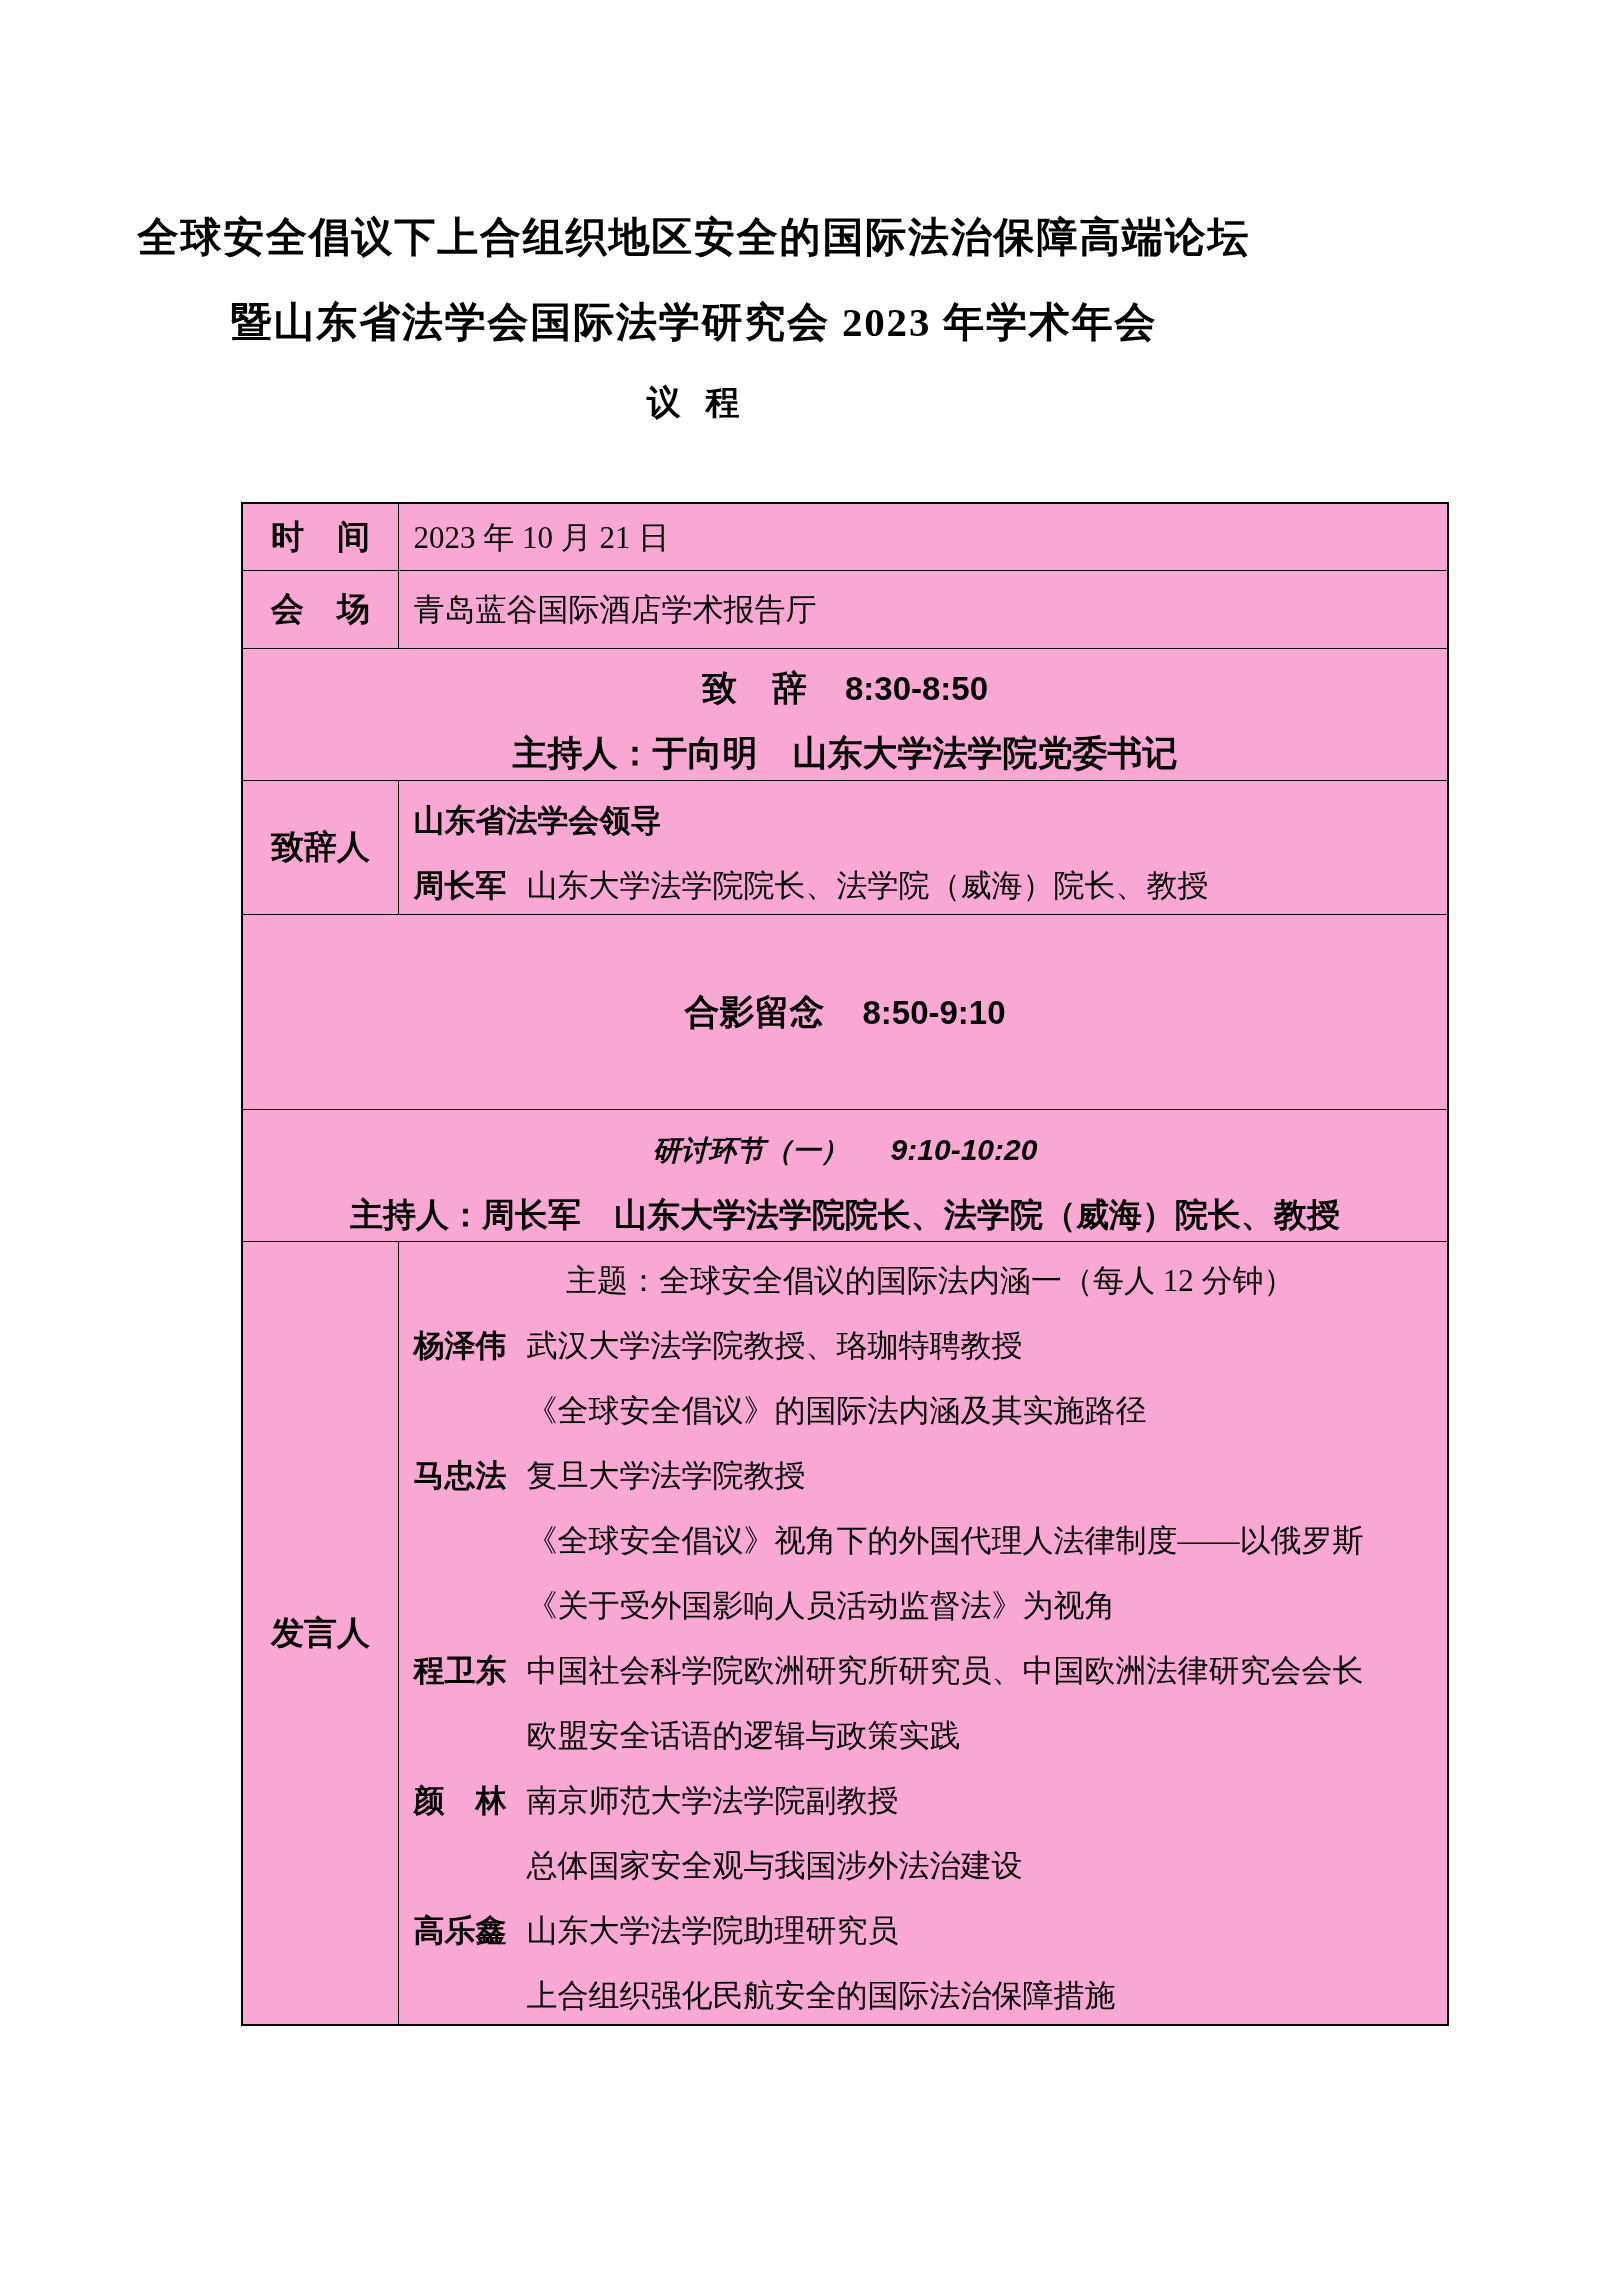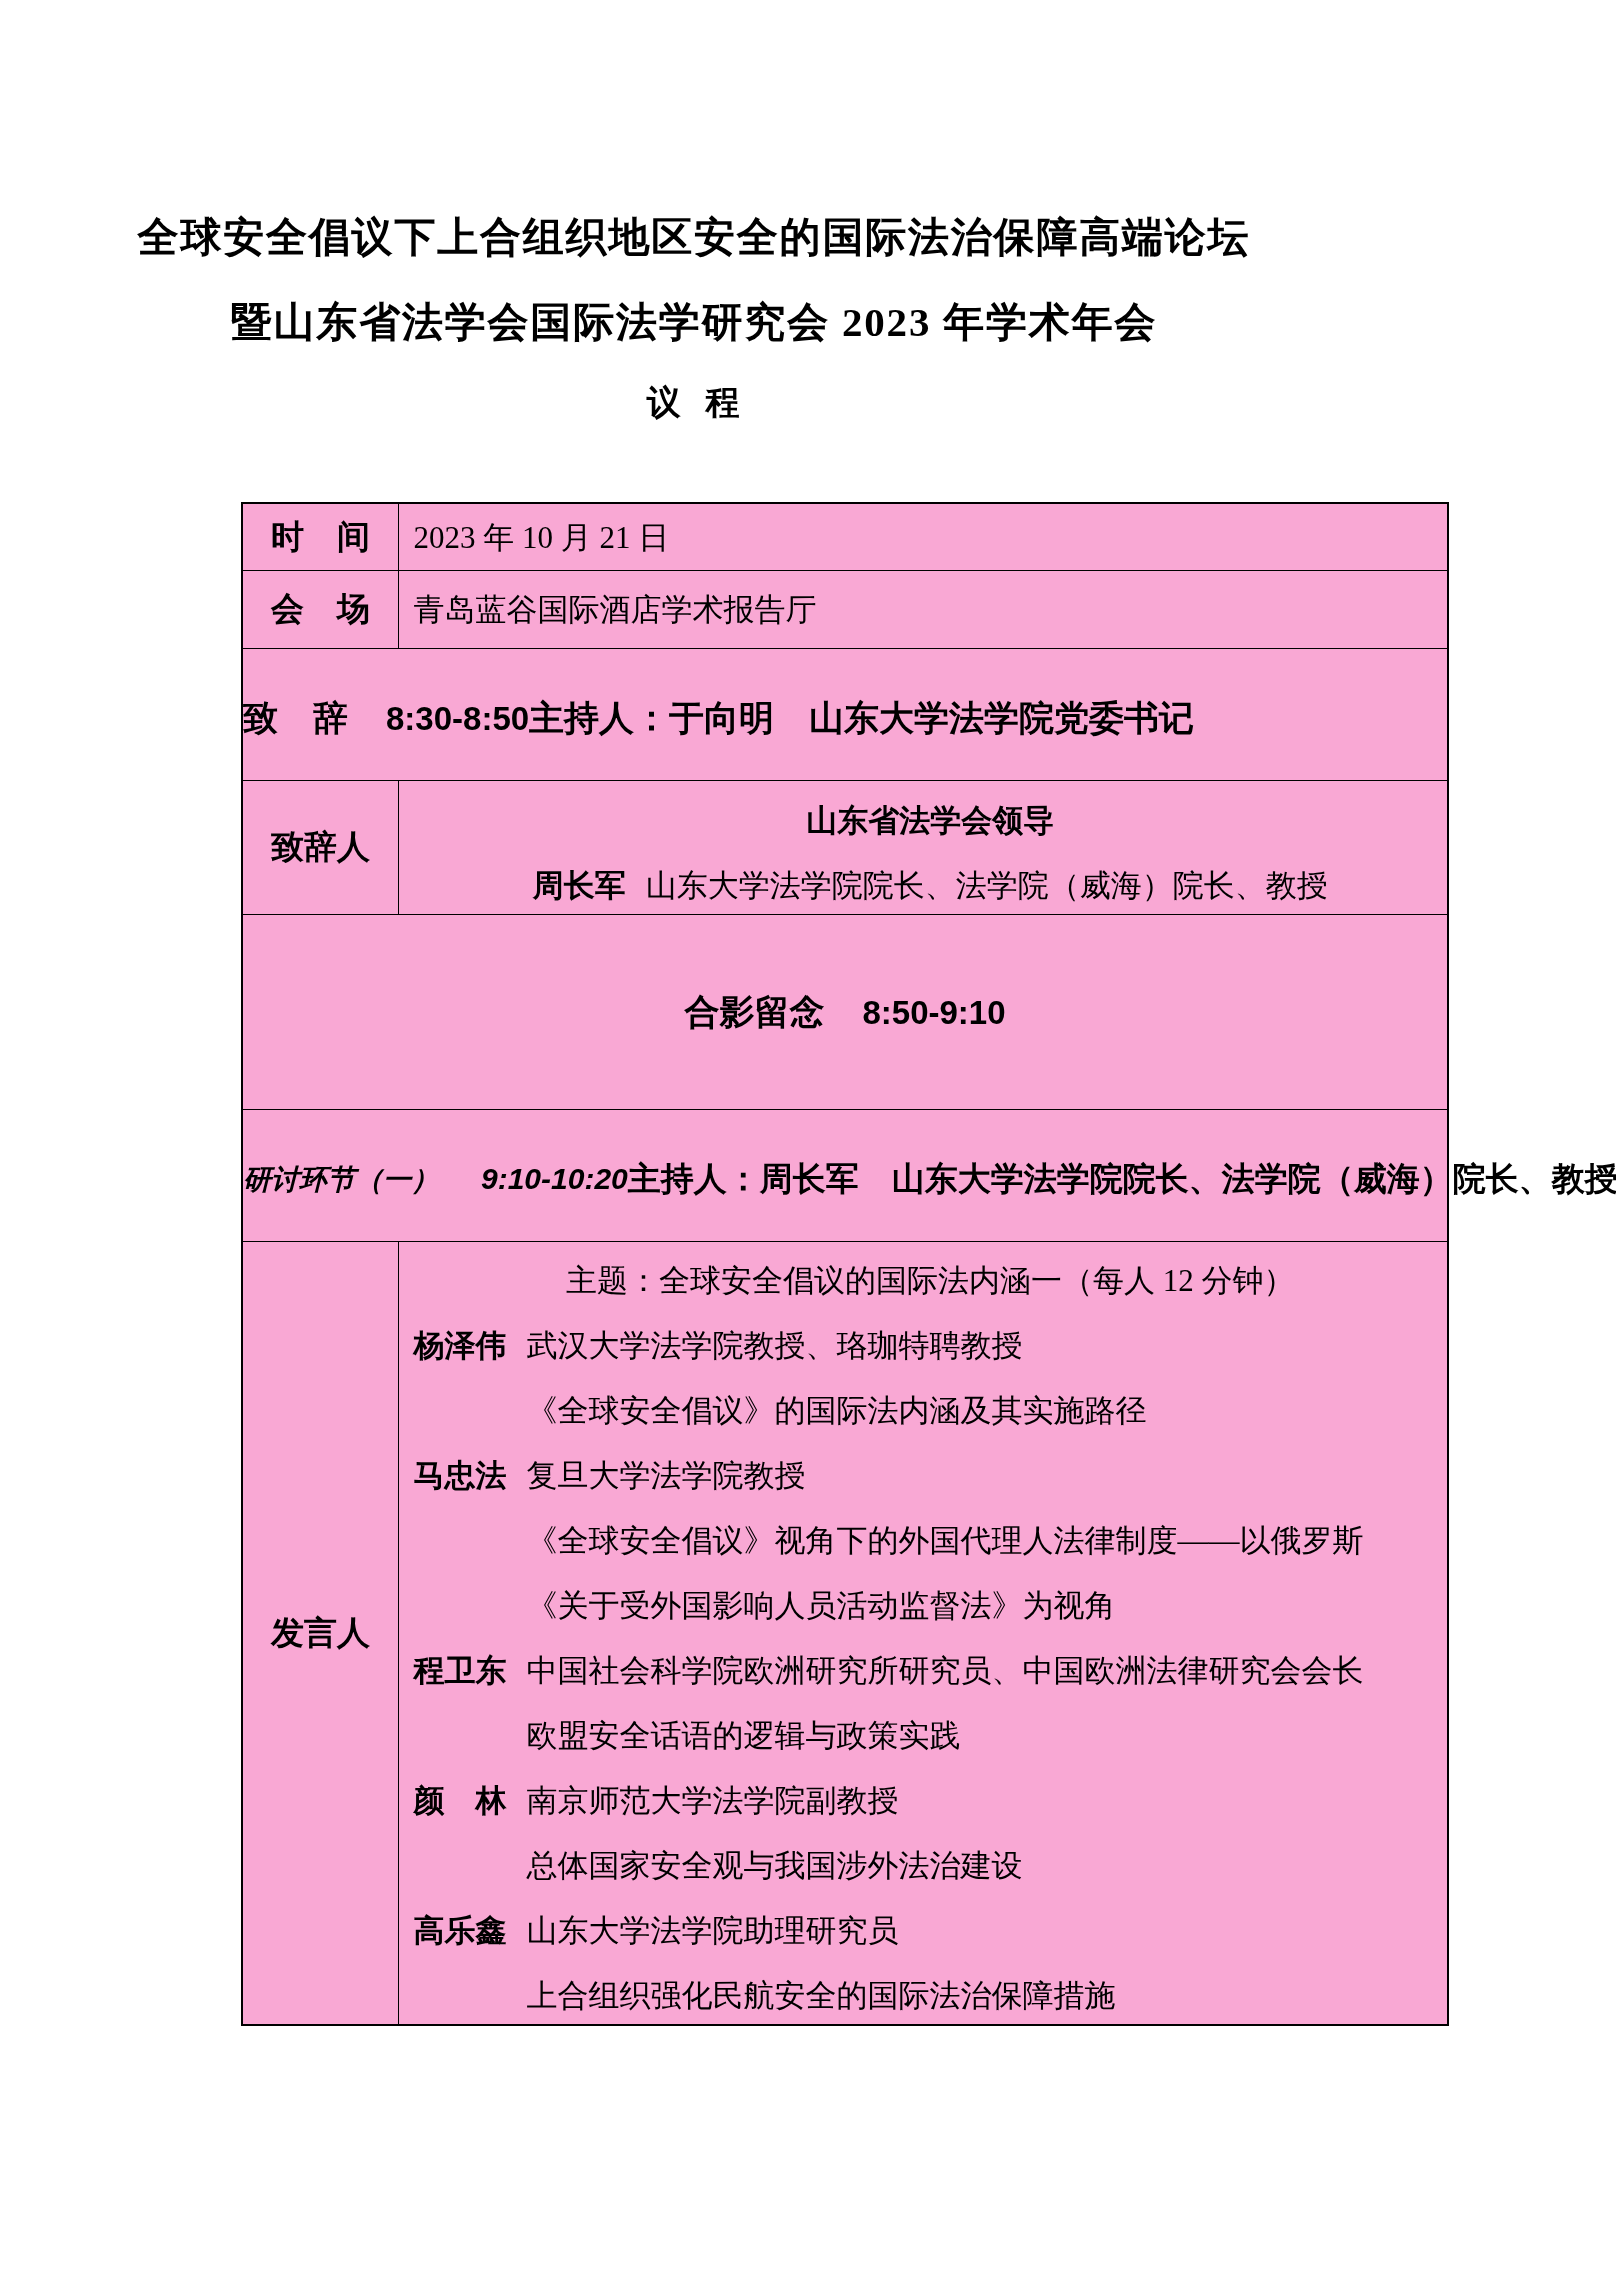--- a/index.html
+++ b/index.html
@@ -53,21 +53,21 @@
     border-left: 1.8px solid #000;
     display: flex;
     flex-direction: column;
     justify-content: center;
     padding-left: 14.6px;
     font-size: 31px;
   }
   .cell-full {
     flex: 1;
     display: flex;
-    flex-direction: row;
+    flex-direction: column;
     align-items: center;
     text-align: center;
   }
 
   .row-time   { height: 66px; }
   .row-venue  { height: 78px; }
   .row-openhdr{ height: 132px; }
   .row-opener { height: 134px; }
   .row-photo  { height: 195px; }
   .row-s1hdr  { height: 132px; }
@@ -84,21 +84,21 @@
   .time-sans {
     font-family: "Liberation Sans", "DejaVu Sans", sans-serif;
     font-weight: bold;
     margin-left: 38px;
   }
   .row-s1hdr .time-sans { font-size: 30px; margin-left: 42px; }
   .row-openhdr .time-sans { font-size: 33px; }
   .row-photo .time-sans { font-size: 33px; }
 
   .vline { line-height: 65px; white-space: nowrap; }
-  .cell-2line { justify-content: flex-start; padding-top: 7.3px; align-items: center; }
+  .cell-2line { justify-content: flex-start; padding-top: 7.3px; }
   .cell-speak { justify-content: flex-start; padding-top: 5.5px; }
 
   .bold { font-weight: bold; }
   .speaker-name { font-weight: bold; margin-right: 20px; }
   .paper-title { margin-left: 113px; }
   .topic-line { font-weight: normal; text-align: center; }
 </style>
 </head>
 <body>
 

